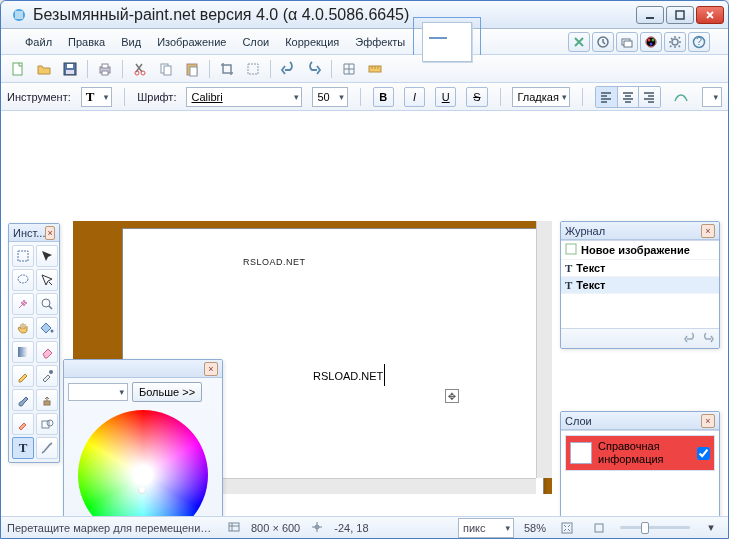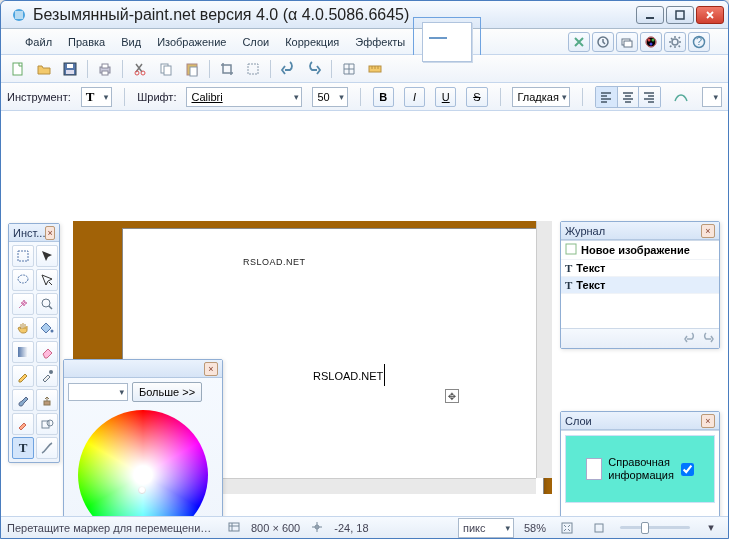--- a/index.html
+++ b/index.html
@@ -57,21 +57,21 @@
 .colorwheel::after { content:""; position:absolute; inset:0; border-radius:50%; background: radial-gradient(circle at center, #fff 0%, #fff 10%, rgba(255,255,255,0) 70%); }
 .colorwheel .picker { position:absolute; left: 60px; top: 76px; width:8px; height:8px; border:1px solid #333; border-radius:50%; background:#fff; }
 
 .panel-history { right: 8px; top: 110px; width: 160px; height: 128px; }
 .panel-history .list { flex:1; background:#fff; border-top:1px solid #cdd9e8; overflow:auto; }
 .histitem { display:flex; align-items:center; gap:4px; padding: 2px 4px; border-bottom: 1px solid #f0f3f7; font-weight: bold; }
 .histitem.sel { background:#e3eefc; }
 .panel-footer { height: 20px; border-top:1px solid #cdd9e8; display:flex; align-items:center; justify-content:flex-end; gap:4px; padding: 0 4px; background: linear-gradient(#f5f9fe,#e7eef8); }
 
 .panel-layers { right: 8px; top: 300px; width: 160px; height: 164px; }
-.layerrow { display:flex; align-items:center; gap:6px; padding: 20px; background:#5eead4; border:1px solid #cfe0f5; margin: 4px; }
+.layerrow { display:flex; align-items:center; gap:6px; padding: 4px; background:#ef4444; border:1px solid #cfe0f5; margin: 4px; }
 .layerthumb { width: 30px; height: 22px; background:#fff; border:1px solid #aac; }
 .layerchk { margin-left:auto; }
 
 .canvas-area { position: absolute; left: 72px; top: 110px; right: 176px; bottom: 22px; background:#a16207; overflow:hidden; }
 .canvas { position:absolute; left: 50px; top: 8px; width: 420px; height: 340px; background:#fff; box-shadow: 0 0 0 1px #888, 2px 2px 4px rgba(0,0,0,.2); }
 .canvas .small { position:absolute; left: 120px; top: 28px; font-size:9px; color:#222; letter-spacing:.5px; }
 .canvas .big { position:absolute; left: 190px; top: 130px; font-size:22px; color:#000; font-family: Calibri, sans-serif; }
 .canvas .cursor { display:inline-block; width:1px; height:22px; background:#000; vertical-align: middle; margin-left:1px; }
 .canvas .movehandle { position:absolute; left: 322px; top: 160px; width:14px; height:14px; border:1px solid #888; background:#fff; display:flex; align-items:center; justify-content:center; font-size:10px; color:#555; }
 .vscroll { position:absolute; right:0; top:0; bottom:16px; width:16px; background:#e9e9e9; border-left:1px solid #ccc; }

